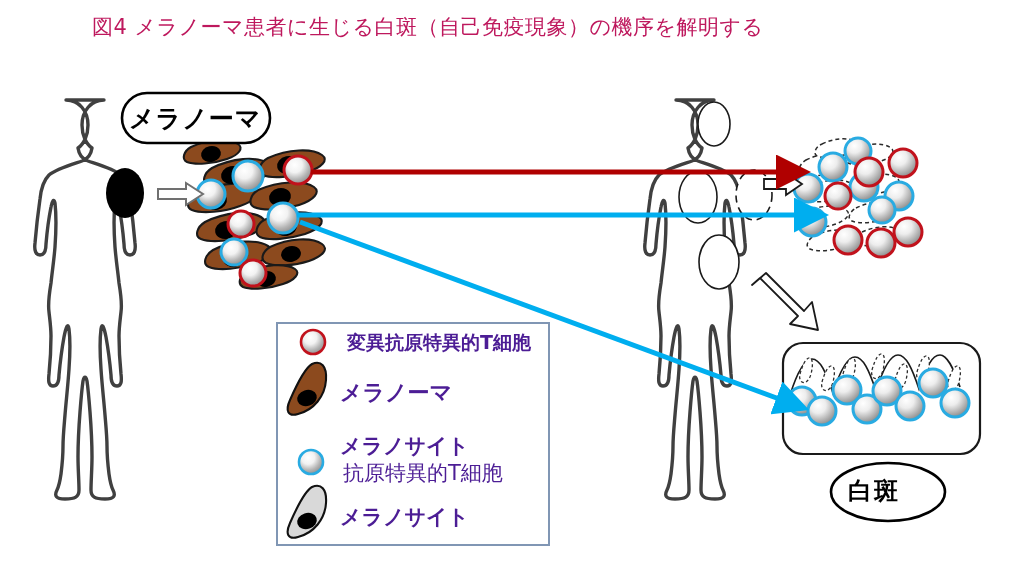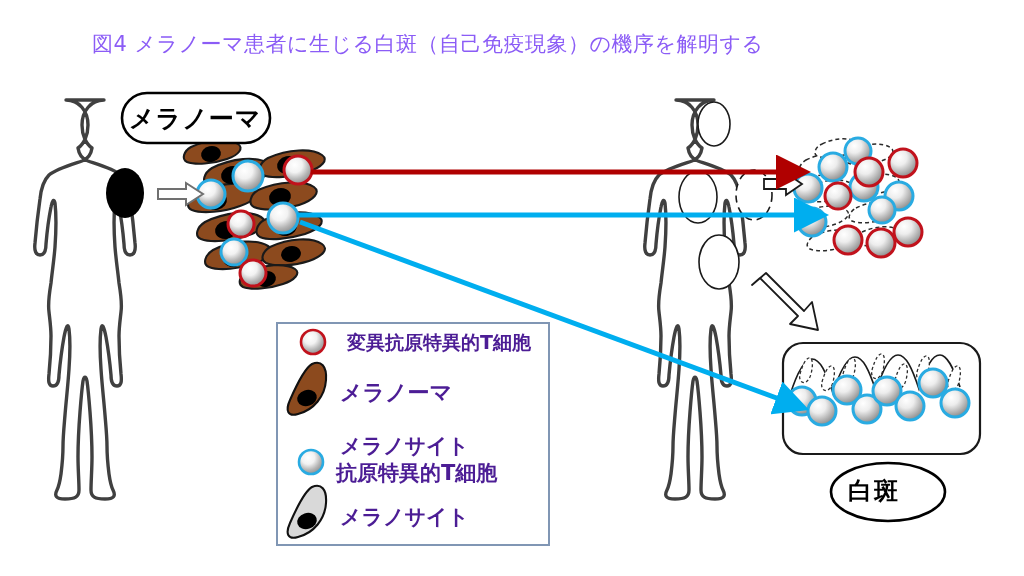--- a/index.html
+++ b/index.html
@@ -7,40 +7,40 @@
     width:1024px;height:576px;
     background:#ffffff;
     font-family:"DejaVu Sans","Liberation Sans",sans-serif;
     overflow:hidden;
     position:relative;
   }
   #stage{position:absolute;left:0;top:0;width:1024px;height:576px;}
   #stage svg.layer{position:absolute;left:0;top:0;width:1024px;height:576px;}
 
   .title{
-    position:absolute;left:92px;top:30px;
-    font-size:21px;font-weight:400;color:#8b5cf6;
+    position:absolute;left:92px;top:13px;
+    font-size:21px;font-weight:400;color:#be185d;
     letter-spacing:0.5px;white-space:nowrap;
   }
 
   .callout-text{
     position:absolute;
     font-weight:700;color:#000;white-space:nowrap;
     text-align:center;
   }
   #melanoma-callout-text{left:129px;top:102px;font-size:25px;letter-spacing:1px;}
   #vitiligo-callout-text{left:848px;top:475px;font-size:24px;letter-spacing:2px;}
 
   .legend-label{
     position:absolute;color:#4c1d95;white-space:nowrap;
   }
   #lg-label-0{left:347px;top:330px;font-size:19px;font-weight:700;}
   #lg-label-1{left:340px;top:378px;font-size:22px;font-weight:700;}
   #lg-label-2a{left:340px;top:432px;font-size:21px;font-weight:700;}
-  #lg-label-2b{left:336px;top:459px;font-size:21px;font-weight:700;}
+  #lg-label-2b{left:343px;top:459px;font-size:21px;font-weight:400;}
   #lg-label-3{left:340px;top:503px;font-size:21px;font-weight:700;}
 </style>
 </head>
 <body>
 
 <div id="stage">
 
   <div class="title">図4  メラノーマ患者に生じる白斑（自己免疫現象）の機序を解明する</div>
 
   <svg class="layer" viewBox="0 0 1024 576">

